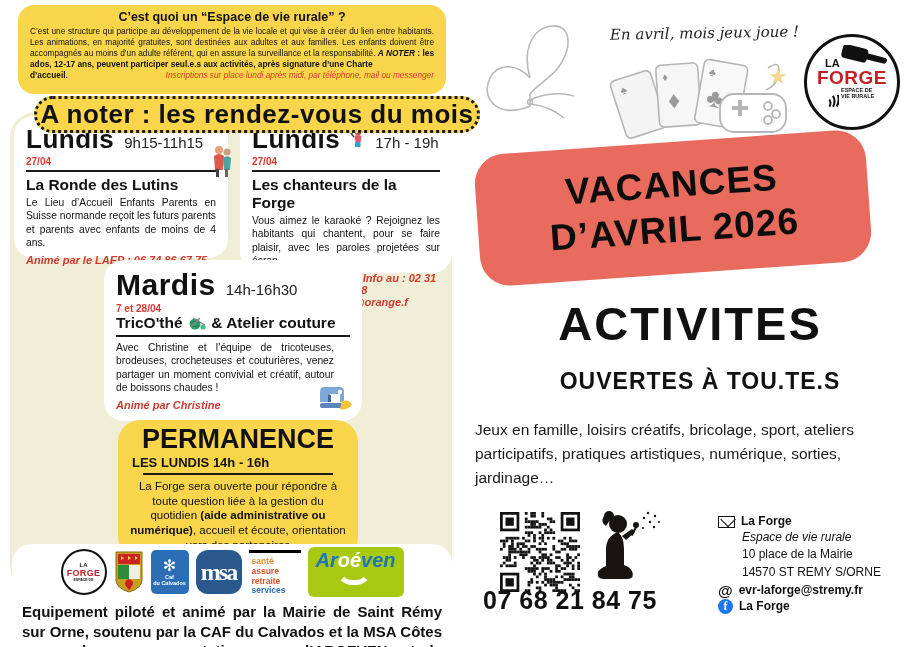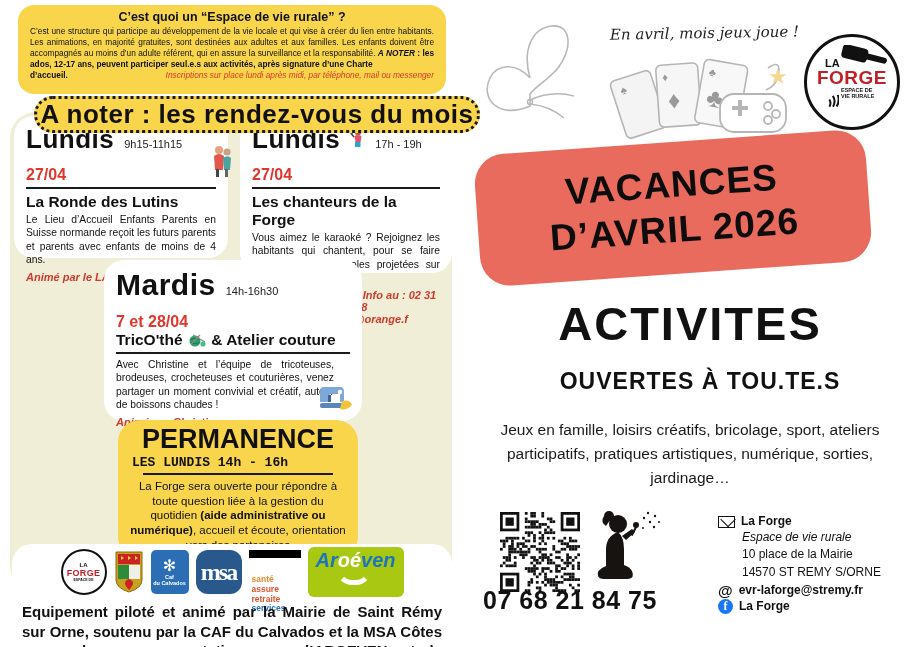--- a/index.html
+++ b/index.html
@@ -19,36 +19,36 @@
   .info-row { display:flex; justify-content:flex-end; font-size:8.3px; }
   .info-inscr { color:#d8382e; font-style:italic; font-size:8.3px; text-align:right; flex:1; }
 
   .noter-pill { left:8px; top:96px; width:446px; height:37px; background:#f8d54b; border:3px dotted #1a1a1a;
                 border-radius:26px; display:flex; align-items:center; justify-content:center;
                 font-size:26px; font-weight:900; letter-spacing:.5px; z-index:4;margin-left:26px; }
 
   .card { position:absolute; background:#fff; border-radius:20px; padding:8px 12px; z-index:3; }
   .card-head { display:flex; align-items:baseline; gap:10px; }
   .card-day { font-size:26px; font-weight:900; letter-spacing:.5px; }
-  .card-time { font-size:11px; color:#222; }
-  .card-date { color:#e0372c; font-weight:bold; font-size:16px; margin-top:11px; }
+  .card-time { font-size:15px; color:#222; }
+  .card-date { color:#e0372c; font-weight:bold; font-size:10px; margin-top:1px; }
   .card-rule { border:none; border-top:2px solid #1a1a1a; margin:3px 0 4px; }
   .card-title { font-size:15.5px; font-weight:800; }
   .card-body { font-size:10.3px; line-height:1.3; text-align:justify; margin-top:2px; }
   .card-credit { color:#ce3a30; font-style:italic; font-size:11px; font-weight:bold; margin-top:4px; }
   .card-credit.center { text-align:center; }
 
   #card1 { left:14px;  top:116px; width:214px; height:142px; }
   #card2 { left:240px; top:116px; width:212px; height:157px; }
   #card3 { left:104px; top:260px; width:258px; height:161px; }
 
   .perm-box { left:118px; top:420px; width:240px; height:139px; background:#f8d54b; border-radius:22px;
               padding:6px 12px; text-align:center; z-index:3; }
   .perm-title { font-size:27px; font-weight:900; line-height:1; }
-  .perm-sub { font-size:13px; font-weight:800; text-align:left; margin:2px 0 3px 2px;font-family:Liberation Mono, monospace; }
+  .perm-sub { font-size:13px; font-weight:800; text-align:left; margin:2px 0 3px 2px; }
   .perm-rule { border:none; border-top:2px solid #1a1a1a; width:190px; margin:0 auto 4px; }
   .perm-body { font-size:11.5px; line-height:1.28; }
   .perm-note { color:#ce3a30; font-style:italic; font-size:11px; margin-top:1px; }
 
   .footer-box { left:12px; top:544px; width:440px; height:96px; background:#fff; border-radius:20px;
                 padding:4px 10px; z-index:3; }
   .logo-row { display:flex; align-items:center; justify-content:center; gap:7px; height:48px; }
   .footer-text { font-size:15px; font-weight:bold; line-height:1.3; text-align:justify; margin-top:6px; }
 
   
@@ -58,21 +58,21 @@
   .forge-mini .fg { font-size:9px; font-weight:900; color:#c22026; letter-spacing:.3px; }
   .forge-mini .tag { font-size:3.5px; font-weight:bold; }
   .shield-logo svg { display:block; }
   .caf-logo { width:38px; height:44px; background:#2b6eb5; border-radius:5px; color:#fff; text-align:center;
               display:flex; flex-direction:column; align-items:center; justify-content:center; }
   .caf-logo .ast { font-size:16px; line-height:1; }
   .caf-logo .nm { font-size:5.5px; font-weight:bold; line-height:1.1; }
   .msa-logo { width:46px; height:44px; background:#28588c; border-radius:12px; color:#fff;
               display:flex; align-items:center; justify-content:center; font-size:24px; font-weight:900;
               font-family:"Liberation Serif", serif; letter-spacing:-2px; }
-  .sante-logo { width:52px; height:44px; border-top:8px solid #000000; padding:17px 3px; background:#fff; }
+  .sante-logo { width:52px; height:44px; border-top:3px solid #000000; padding:4px 3px; background:#fff; }
   .sante-logo div { font-size:8.5px; font-weight:bold; line-height:1.15; }
   .w-sante { color:#e98b2d; } .w-famille { color:#d9542b; } .w-retraite { color:#d9542b; } .w-services { color:#2b6eb5; }
   .aroeven-logo { width:96px; height:50px; background:#a8c812; border-radius:6px; position:relative;
                   display:flex; align-items:flex-start; justify-content:center; }
   .aroeven-logo .txt { font-size:20px; font-weight:900; font-style:italic; color:#1b75bb; line-height:1.3; }
   .aroeven-logo .txt b { color:#fff; }
   .aroeven-logo .smile { position:absolute; left:28px; top:22px; width:36px; height:16px;
                           border:5px solid #fff; border-top:none; border-left-color:transparent;
                           border-right-color:transparent; border-radius:0 0 36px 36px; }
 
@@ -92,21 +92,21 @@
   .forge-logo svg.hammer { position:absolute; top:8px; right:8px; }
   .forge-logo svg.waves { position:absolute; left:16px; bottom:18px; }
 
   .red-banner { left:477px; top:142px; width:392px; height:132px; background:#e96b5e; border-radius:30px;
                 transform:rotate(-4deg); display:flex; flex-direction:column; align-items:center;
                 justify-content:center; gap:2px; }
   .red-banner .l1, .red-banner .l2 { font-size:37px; font-weight:900; letter-spacing:1px; color:#0d0d0d; line-height:1.15; }
 
   .activites { left:460px; top:296px; width:460px; text-align:center; font-size:47px; font-weight:900; letter-spacing:2px; }
   .ouvertes  { left:480px; top:368px; width:440px; text-align:center; font-size:23px; font-weight:900; letter-spacing:1px; }
-  .rp-para   { left:475px; top:418px; width:430px; text-align:center; font-size:15.5px; line-height:1.55; color:#1a1a1a; }
+  .rp-para   { left:475px; top:418px; width:430px; text-align:left; font-size:15.5px; line-height:1.55; color:#1a1a1a; }
 
   .qr { left:500px; top:512px; }
   .girl { left:588px; top:508px; }
   .phone { left:470px; top:586px; width:200px; text-align:center; font-size:25px; font-weight:900; letter-spacing:.5px; }
 
   .contact { left:718px; top:514px; width:190px; font-size:12px; }
   .c-row { display:flex; align-items:flex-start; gap:6px; margin-bottom:1px; }
   .c-ind { margin-left:24px; line-height:1.45; }
   .c-bold { font-weight:bold; }
   .c-it { font-style:italic; }

